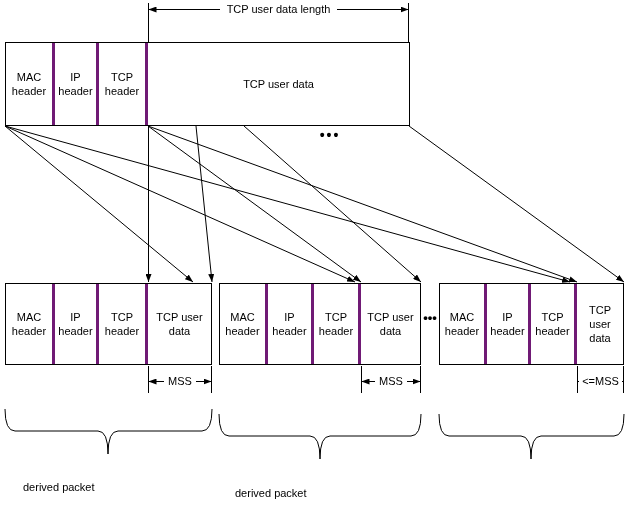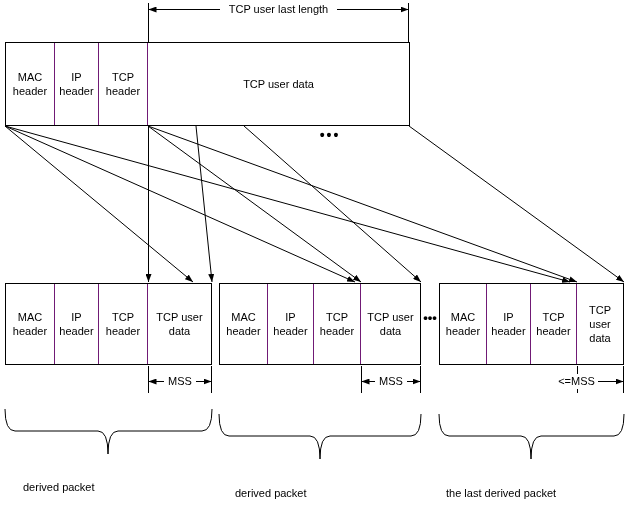--- a/index.html
+++ b/index.html
@@ -4,21 +4,21 @@
 <style>
   html,body { margin:0; padding:0; background:#fff; }
   .canvas {
     position:relative; width:629px; height:506px; background:#ffffff;
     font-family:"Liberation Sans","DejaVu Sans",sans-serif; font-size:11px; color:#000;
     overflow:hidden;
   }
   svg.overlay { position:absolute; left:0; top:0; }
   .pkt { position:absolute; display:flex; border:1px solid #000; background:#fff; box-sizing:border-box; }
   .cell {
-    box-sizing:border-box; border-right:1px solid #701a75;
+    box-sizing:border-box; border-right:3px solid #701a75;
     display:flex; align-items:center; justify-content:center;
     text-align:center; padding:1px; line-height:1.3;
   }
   .cell:last-child { border-right:0; flex:1;text-align:center; }
   .lbl { position:absolute; background:#fff; text-align:center; height:15px; line-height:15px; }
   .dots { position:absolute; font-weight:bold; letter-spacing:2px; }
   .caption { position:absolute; width:170px; text-align:left; }
 </style>
 </head>
 <body>
@@ -69,21 +69,21 @@
       <line x1="577.5" y1="381.5" x2="623.5" y2="381.5" marker-start="url(#arrL)" marker-end="url(#arrR)"></line>
     </g>
 
     <g stroke="#000" stroke-width="1" fill="none">
       <path d="M 5,409 Q 5,431 15,431 L 98,431 Q 108,431 108,454 Q 108,431 118,431 L 202,431 Q 212,431 212,409"></path>
       <path d="M 219,414 Q 219,436 229,436 L 310,436 Q 320,436 320,459 Q 320,436 330,436 L 411,436 Q 421,436 421,414"></path>
       <path d="M 439,414 Q 439,436 449,436 L 521,436 Q 531,436 531,459 Q 531,436 541,436 L 614,436 Q 624,436 624,414"></path>
     </g>
   </svg>
 
-  <div class="lbl" style="left:220px; top:2px; width:117px;">TCP user last length</div>
+  <div class="lbl" style="left:220px; top:2px; width:117px;">TCP user data length</div>
 
   <div class="pkt" style="left:5px; top:42px; width:405px; height:84px;">
     <div class="cell" style="width:49px;">MAC header</div>
     <div class="cell" style="width:44px;">IP header</div>
     <div class="cell" style="width:49px;">TCP header</div>
     <div class="cell">TCP user data</div>
   </div>
 
   <div class="dots" style="left:313px; top:127px; width:34px; font-size:14px; text-align:center;">•••</div>
 
@@ -105,19 +105,18 @@
 
   <div class="pkt" style="left:439px; top:283px; width:185px; height:82px;">
     <div class="cell" style="width:47px;">MAC header</div>
     <div class="cell" style="width:44px;">IP header</div>
     <div class="cell" style="width:46px;">TCP header</div>
     <div class="cell">TCP user data</div>
   </div>
 
   <div class="lbl" style="left:164px; top:374px; width:32px;">MSS</div>
   <div class="lbl" style="left:375px; top:374px; width:32px;">MSS</div>
-  <div class="lbl" style="left:555px; top:374px; width:43px;">&lt;=MSS</div>
+  <div class="lbl" style="left:579px; top:374px; width:43px;">&lt;=MSS</div>
 
   <div class="caption" style="left:23px; top:481px;">derived packet</div>
   <div class="caption" style="left:235px; top:487px;">derived packet</div>
-  <div class="caption" style="left:446px; top:487px;">the last derived packet</div>
 
 </div>
 
 </body></html>

